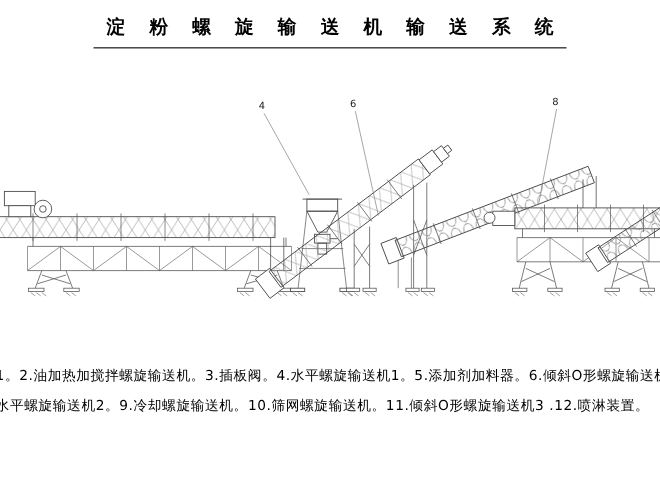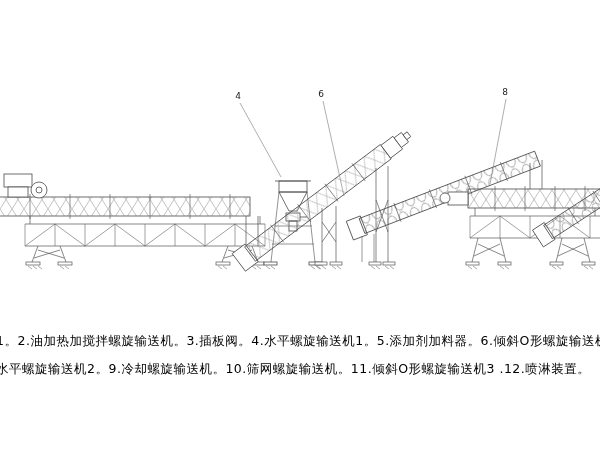--- a/index.html
+++ b/index.html
@@ -20,20 +20,23 @@
   }
   .caption-1{top:333px;}
   .caption-2{top:361px;}
   .callout-num{font-size:9px;fill:#222;}
 </style>
 </head>
 <body>
 
 <div class="stage">
 
+  <div class="title-wrap">
+    <span class="title-text">淀 粉 螺 旋 输 送 机 输 送 系 统</span>
+  </div>
 
   <svg class="drawing" width="600" height="450" viewBox="0 0 600 450">
     <defs>
       <pattern id="hatch" patternUnits="userSpaceOnUse" width="12" height="19">
         <path d="M0,0 L12,19 M0,19 L12,0" stroke="#9a9a9a" stroke-width="0.6" fill="none"></path>
       </pattern>
       <pattern id="coil" patternUnits="userSpaceOnUse" width="12" height="16">
         <ellipse cx="6" cy="8" rx="4.5" ry="7" fill="none" stroke="#7a7a7a" stroke-width="0.7"></ellipse>
       </pattern>
     </defs>

